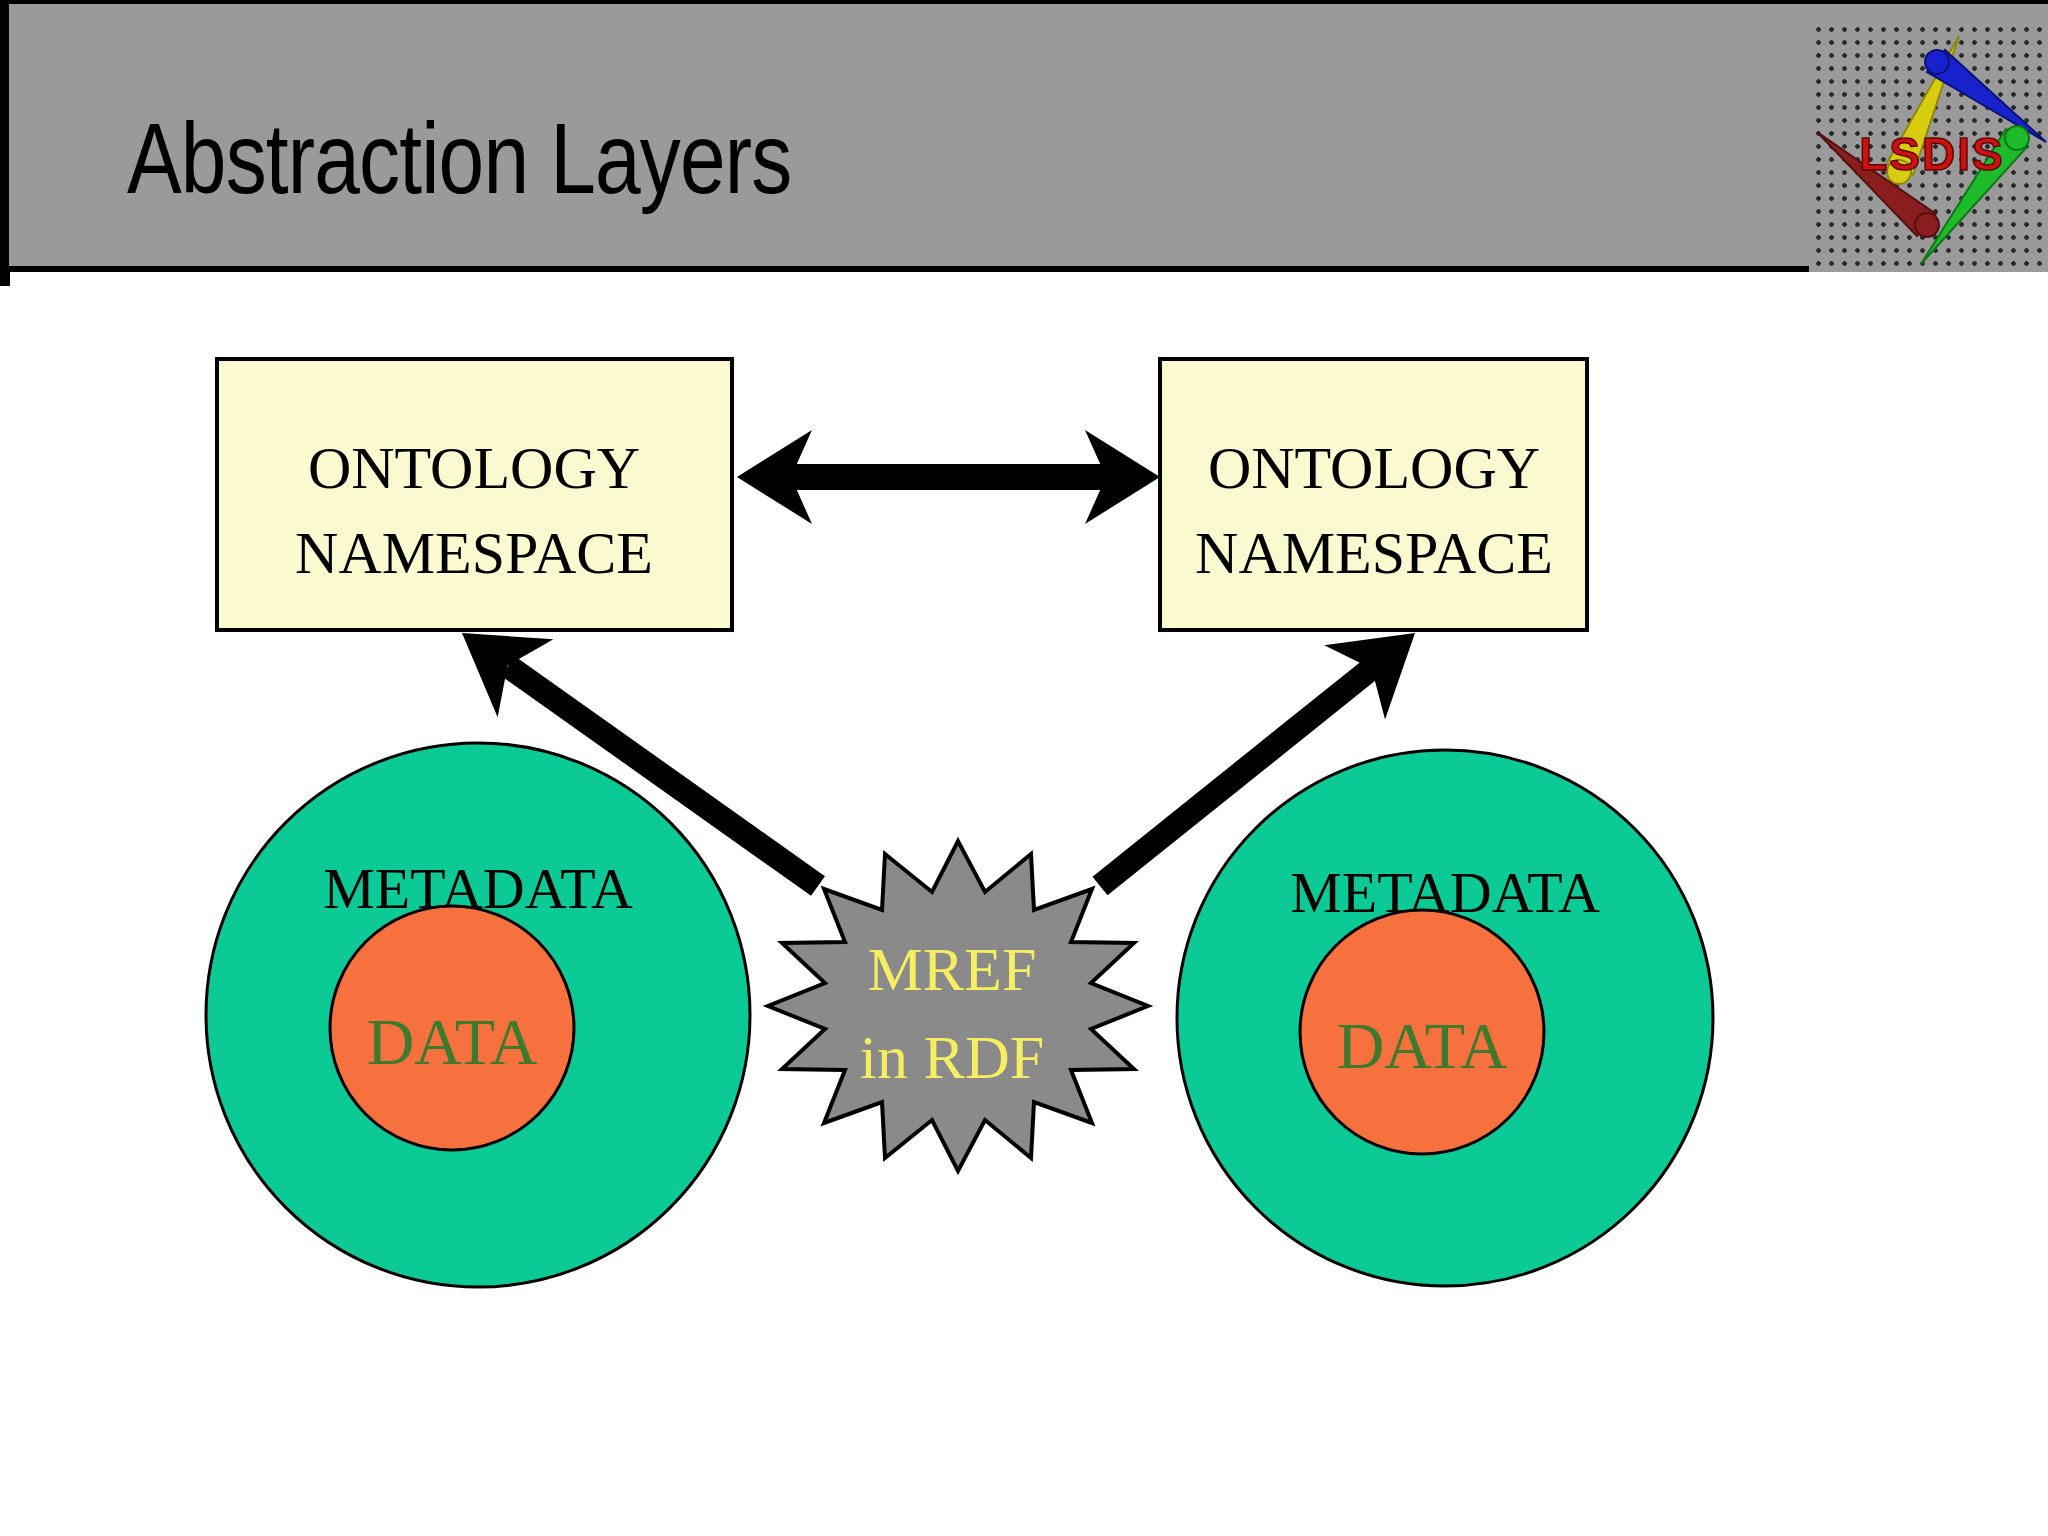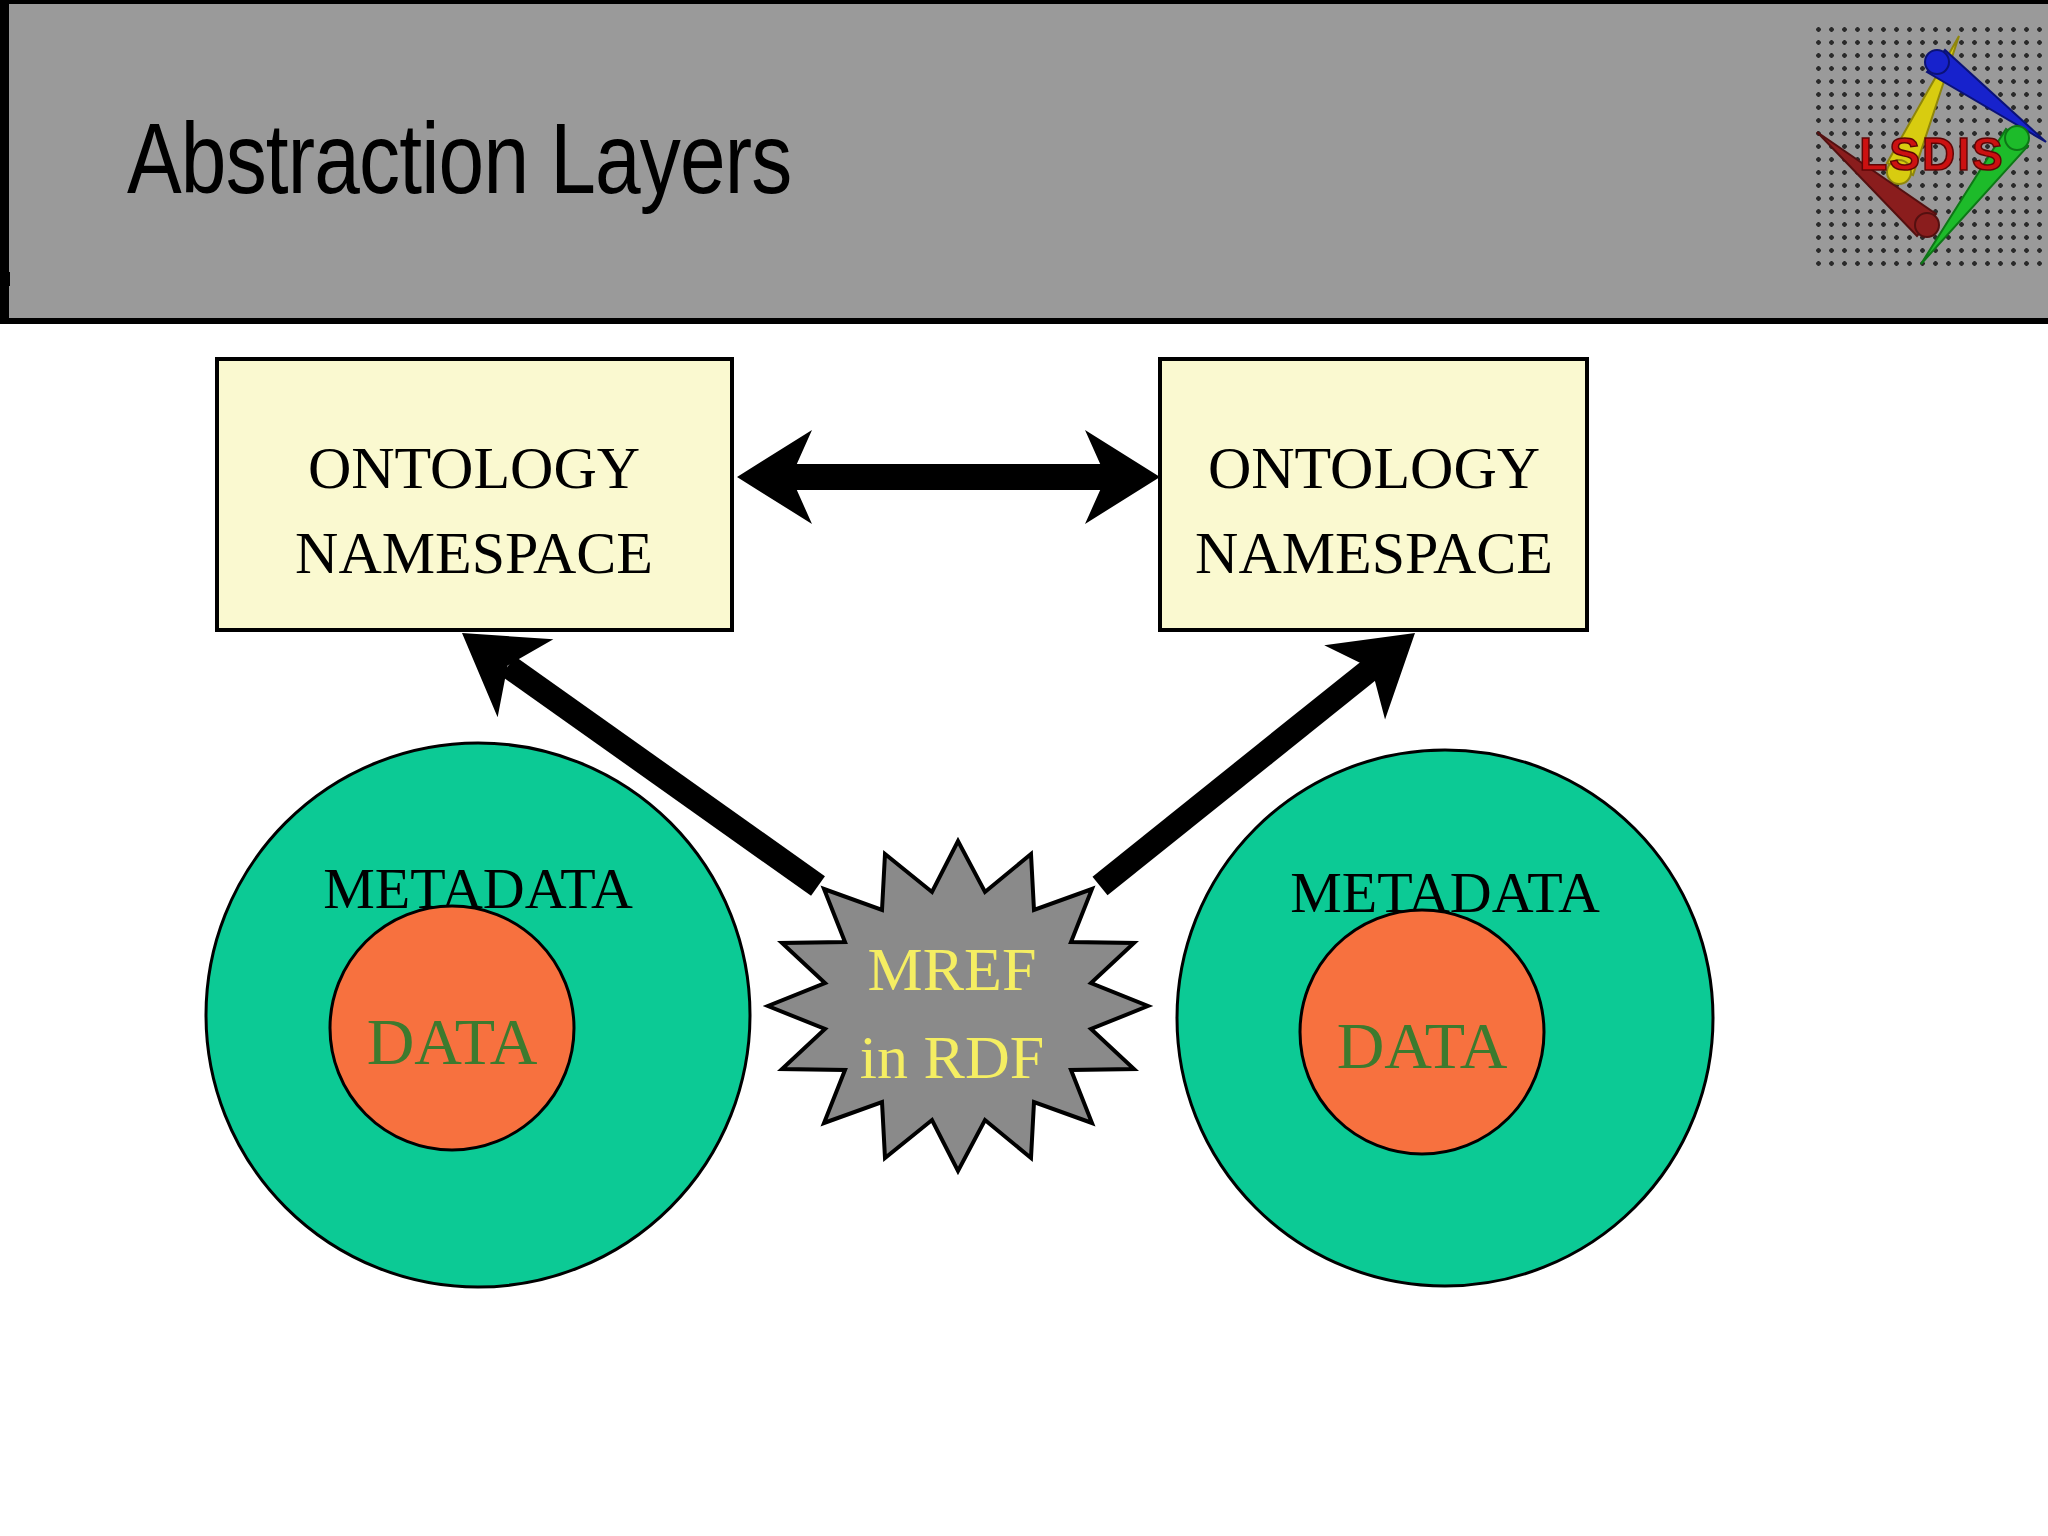--- a/index.html
+++ b/index.html
@@ -12,21 +12,21 @@
     width: 2048px;
     height: 1536px;
     background: #ffffff;
     overflow: hidden;
     font-family: "Liberation Sans", sans-serif;
   }
   .header {
     position: absolute;
     left: 0; top: 0;
     width: 2048px;
-    height: 324px;
+    height: 272px;
     box-sizing: border-box;
     background: #9a9a9a;
     border-top: 4px solid #000;
     border-left: 9px solid #000;
     border-bottom: 6px solid #000;
   }
   .header-notch {
     position: absolute;
     left: 0; top: 272px;
     width: 10px; height: 14px;

